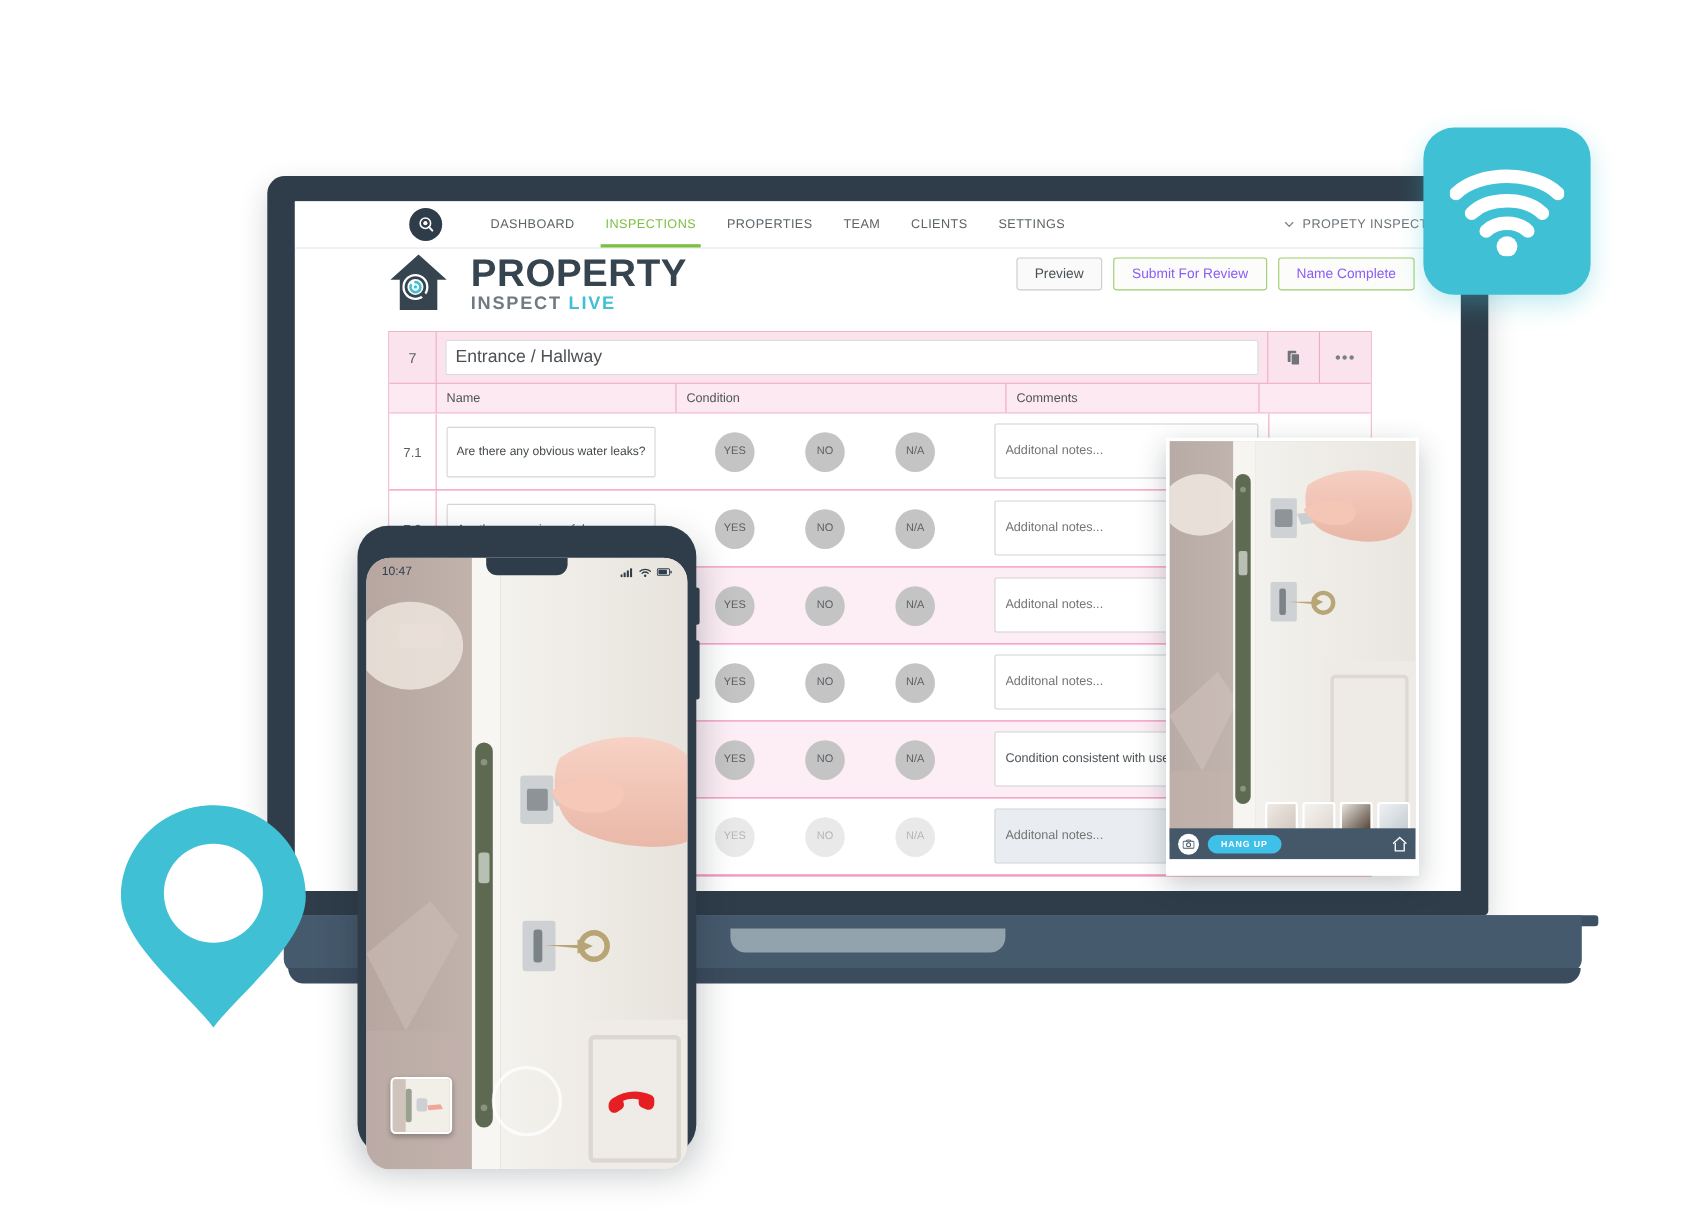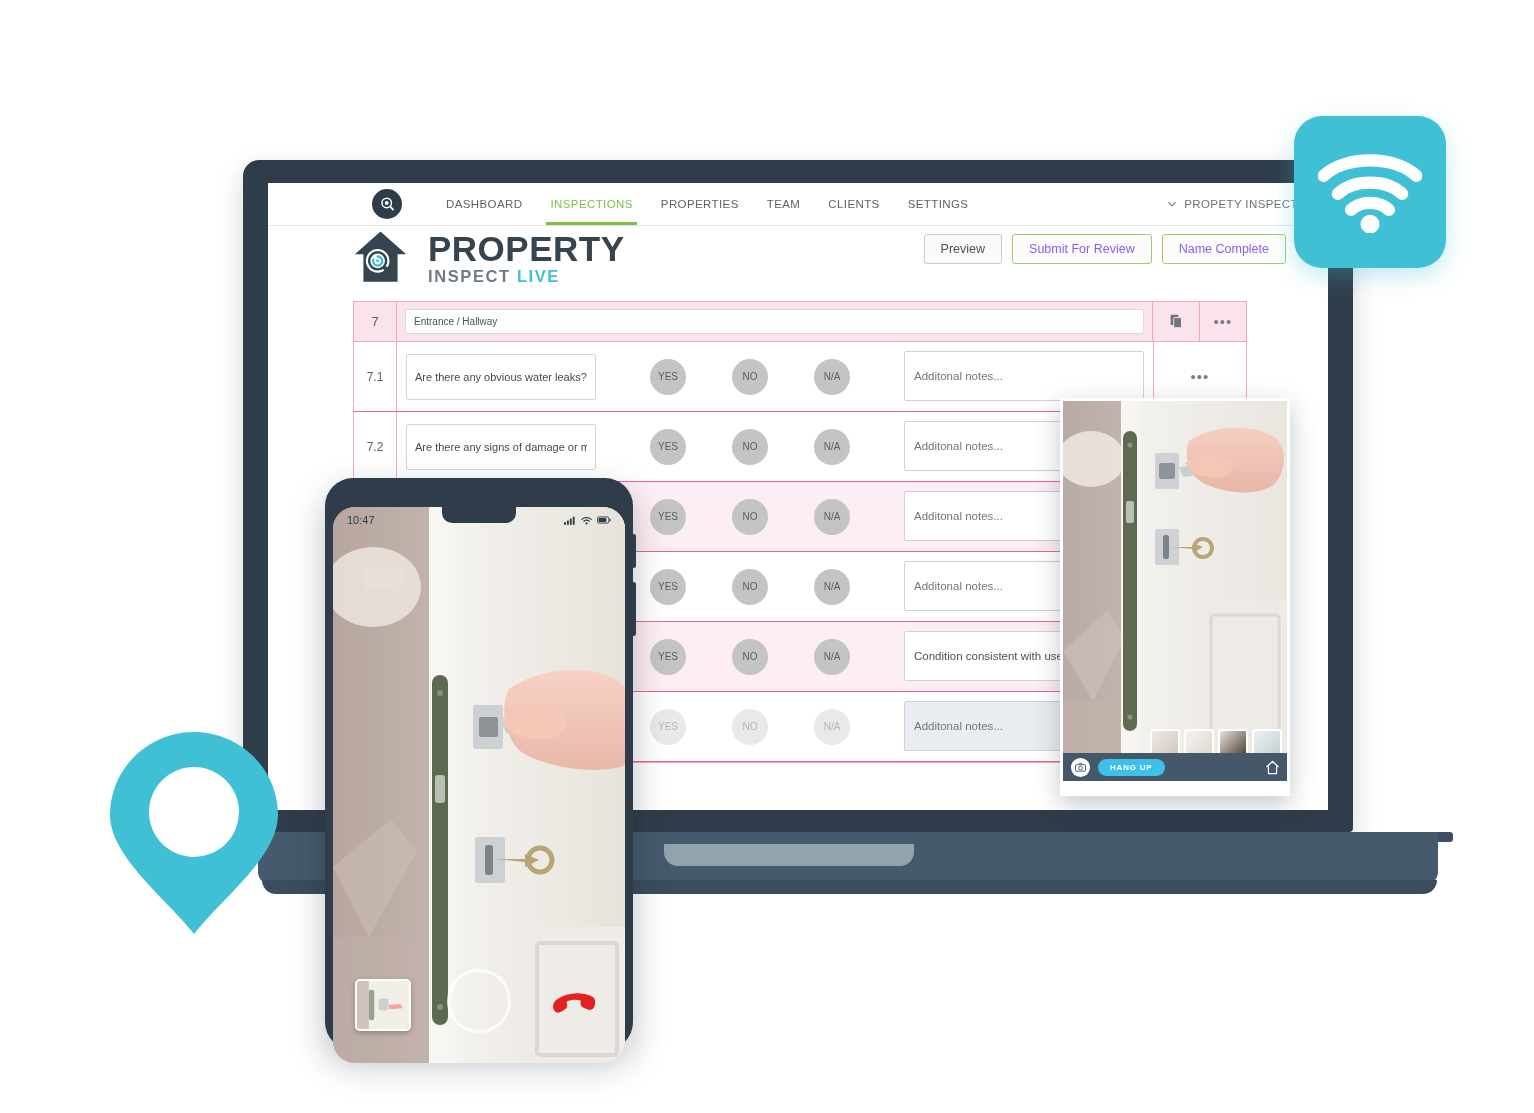--- a/index.html
+++ b/index.html
@@ -91,21 +91,21 @@
   }
   .tr{display:flex;}
   .sec-head{background:#fbe3ed;border-bottom:1px solid #f0a8c4;}
   .sec-num{
     width:42px;flex:none;display:flex;align-items:center;justify-content:center;
     font-size:13px;color:#5b5f63;border-right:1px solid #f0a8c4;
   }
   .sec-title-cell{flex:1;padding:7px 8px;}
   .sec-title-input{
     width:100%;box-sizing:border-box;border:1px solid #d9dcde;background:#fff;
-    font-size:10px;color:#4c5155;padding:6px 8px;border-radius:2px;
+    font-size:16px;color:#4c5155;padding:6px 8px;border-radius:2px;
     font-family:"Liberation Sans", sans-serif;
   }
   .sec-icon{
     width:46px;flex:none;display:flex;align-items:center;justify-content:center;
     border-left:1px solid #f0a8c4;cursor:pointer;
   }
   .sec-dots{
     width:46px;flex:none;display:flex;align-items:center;justify-content:center;
     border-left:1px solid #f0a8c4;color:#7b8086;font-size:15px;letter-spacing:1px;cursor:pointer;
   }
@@ -284,20 +284,27 @@
         </div>
         <div class="sec-icon">
           <svg viewBox="0 0 16 18" width="13" height="15" aria-hidden="true">
             <rect x="0.8" y="0.8" width="9.5" height="12.5" rx="1" fill="#6e7479"></rect>
             <rect x="4.6" y="4.2" width="9.5" height="12.5" rx="1" fill="#6e7479" stroke="#fbe3ed" stroke-width="1.2"></rect>
           </svg>
         </div>
         <div class="sec-dots">•••</div>
       </div>
 
+      <div class="tr col-head">
+        <div class="ch ch-num"></div>
+        <div class="ch ch-name">Name</div>
+        <div class="ch ch-cond">Condition</div>
+        <div class="ch ch-com">Comments</div>
+        <div class="ch ch-act"></div>
+      </div>
 
       <div class="tr row odd">
         <div class="r-num">7.1</div>
         <div class="r-name">
           <input class="q-input" value="Are there any obvious water leaks?" style="">
         </div>
         <div class="r-cond">
           <div class="pill">YES</div>
           <div class="pill">NO</div>
           <div class="pill">N/A</div>

